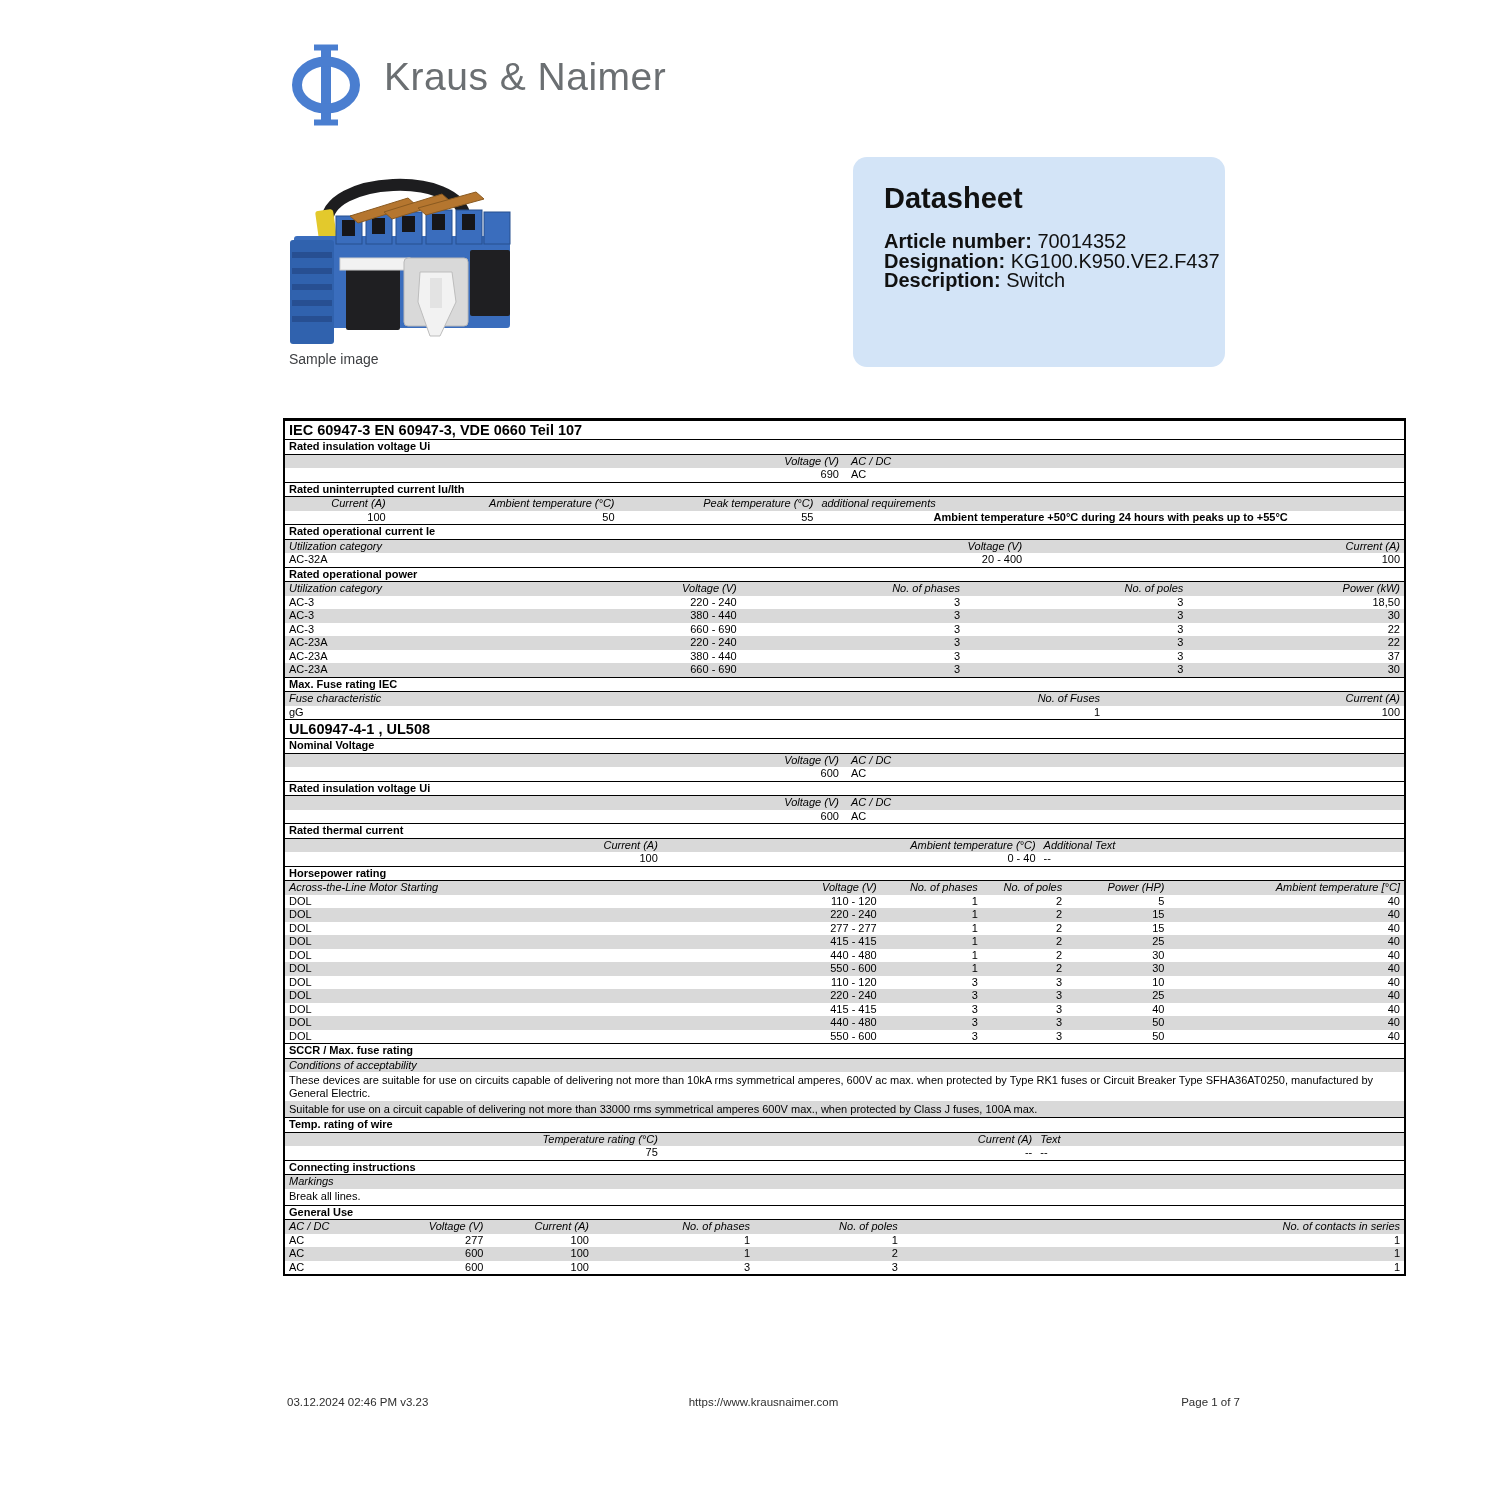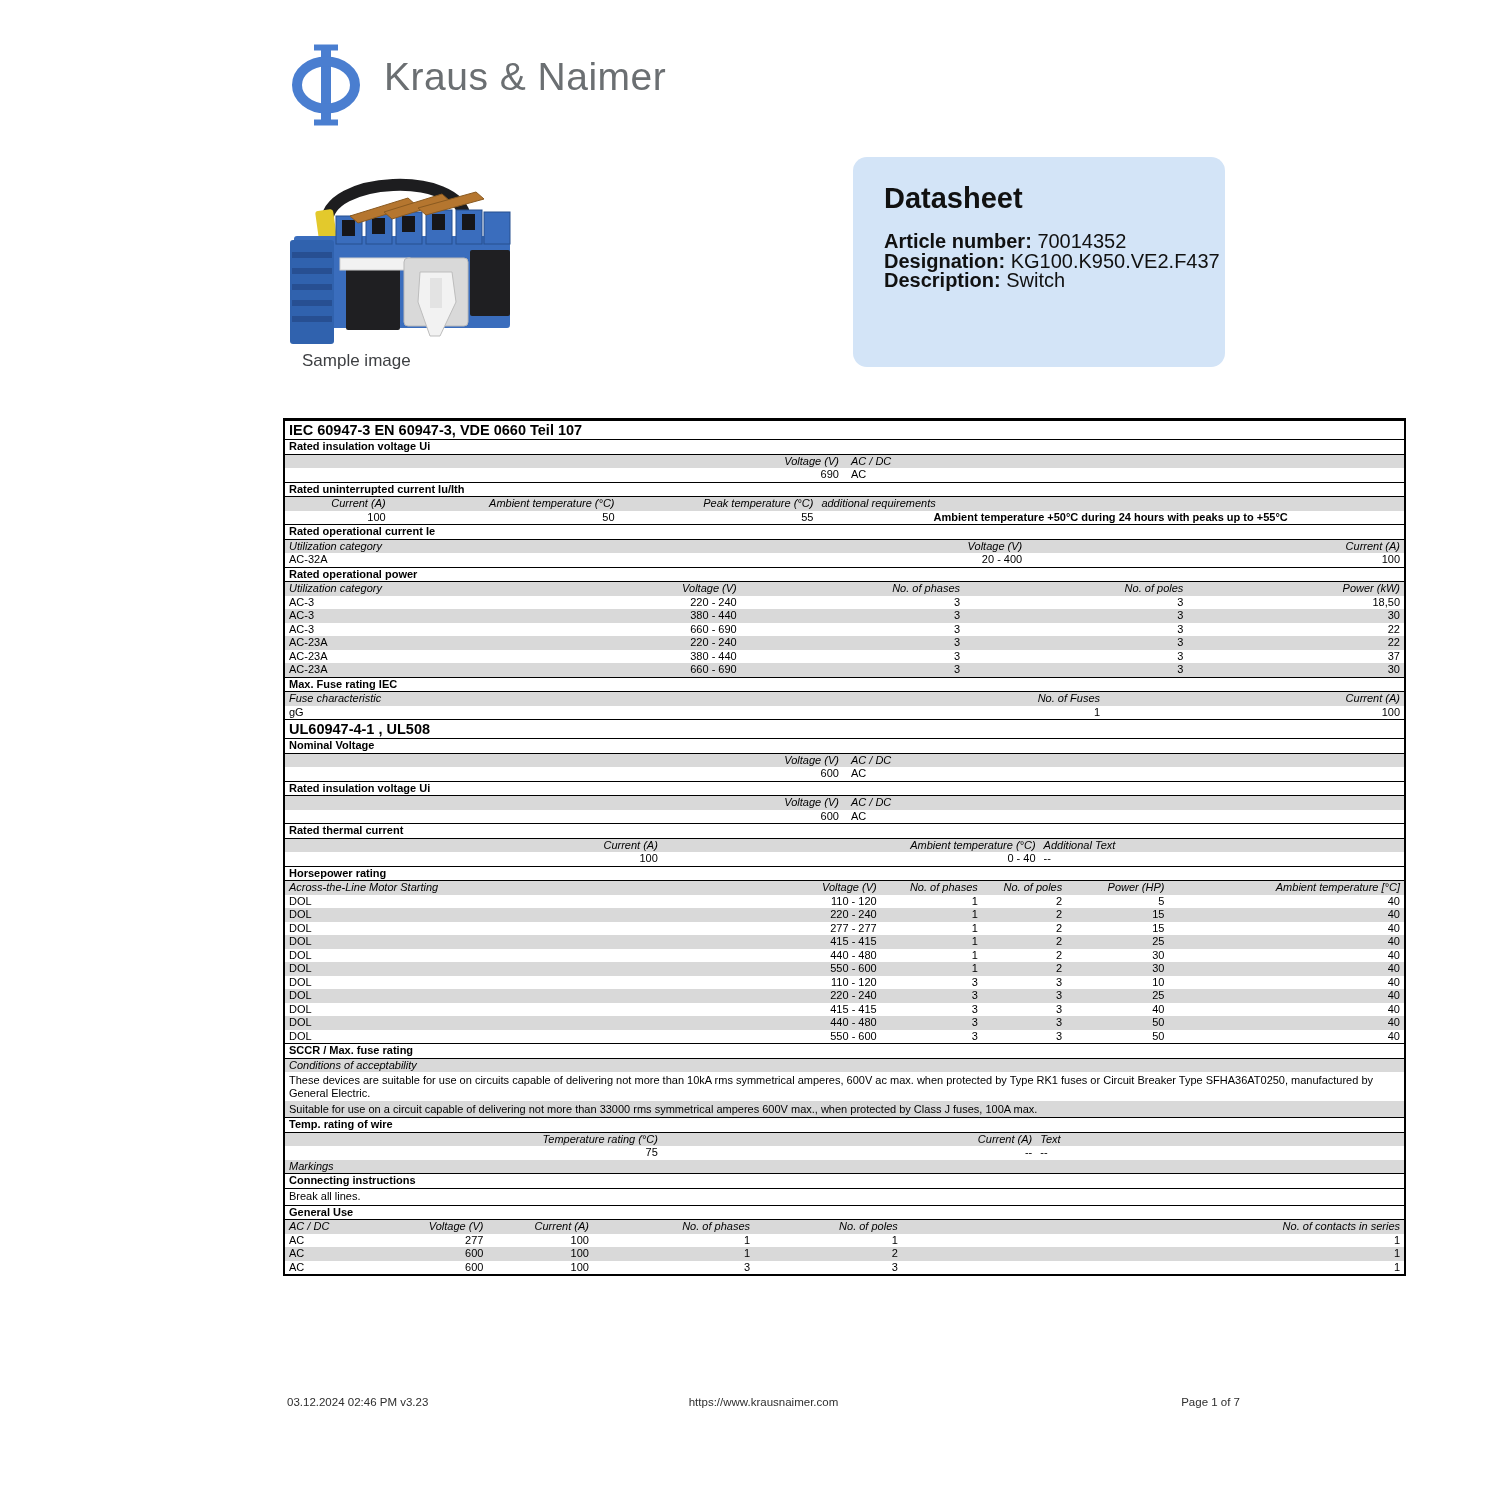--- a/index.html
+++ b/index.html
@@ -11,21 +11,21 @@
   .abs{position:absolute;}
 
   
   #brand-logo{left:286px;top:41px;width:420px;height:90px;display:flex;align-items:flex-start;}
   #brand-name{
     margin-left:18px;margin-top:14px;font-size:39px;color:#6b6f72;font-weight:400;letter-spacing:0.5px;
   }
 
   
   #product-image{left:280px;top:160px;width:245px;height:190px;}
-  #sample-image-caption{left:289px;top:351px;font-size:17px;color:#3d3f42;margin-left:13px;}
+  #sample-image-caption{left:289px;top:351px;font-size:14px;color:#3d3f42;}
 
   
   #datasheet-card{
     left:853px;top:157px;width:372px;height:210px;background:#d3e4f7;border-radius:14px;
     padding:0;box-sizing:border-box;
   }
   #datasheet-title{font-size:29px;font-weight:700;margin:25px 0 0 31px;color:#111;}
   .card-fields{margin:17px 0 0 31px;font-size:20px;line-height:19.5px;color:#111;}
   .card-field b{font-weight:700;}
 
@@ -390,25 +390,25 @@
     <div class="t-row type-colhead">
       <span class="t-cell" style="width: 33.2%; flex: 0 0 33.2%; text-align: right;">Temperature rating (°C)</span>
       <span class="t-cell" style="width: 33.7%; flex: 0 0 33.7%; text-align: right;">Current (A)</span>
       <span class="t-cell wrap" style="flex: 1 1 auto; text-align: left; padding-left: 8px;">Text</span>
     </div>
     <div class="t-row type-data">
       <span class="t-cell" style="width: 33.2%; flex: 0 0 33.2%; text-align: right;">75</span>
       <span class="t-cell" style="width: 33.7%; flex: 0 0 33.7%; text-align: right;">--</span>
       <span class="t-cell wrap" style="flex: 1 1 auto; text-align: left; padding-left: 8px;">--</span>
     </div>
+    <div class="t-row type-section">
+      <span class="t-cell wrap" style="flex: 1 1 auto; text-align: left;">Connecting instructions</span>
+    </div>
     <div class="t-row type-colhead">
       <span class="t-cell wrap" style="flex: 1 1 auto; text-align: left;">Markings</span>
-    </div>
-    <div class="t-row type-section">
-      <span class="t-cell wrap" style="flex: 1 1 auto; text-align: left;">Connecting instructions</span>
     </div>
     <div class="t-row type-text">
       <span class="t-cell wrap" style="flex: 1 1 auto; text-align: left;">Break all lines.</span>
     </div>
     <div class="t-row type-section">
       <span class="t-cell wrap" style="flex: 1 1 auto; text-align: left;">General Use</span>
     </div>
     <div class="t-row type-colhead">
       <span class="t-cell" style="width: 8%; flex: 0 0 8%; text-align: left;">AC / DC</span>
       <span class="t-cell" style="width: 9.5%; flex: 0 0 9.5%; text-align: right;">Voltage (V)</span>

